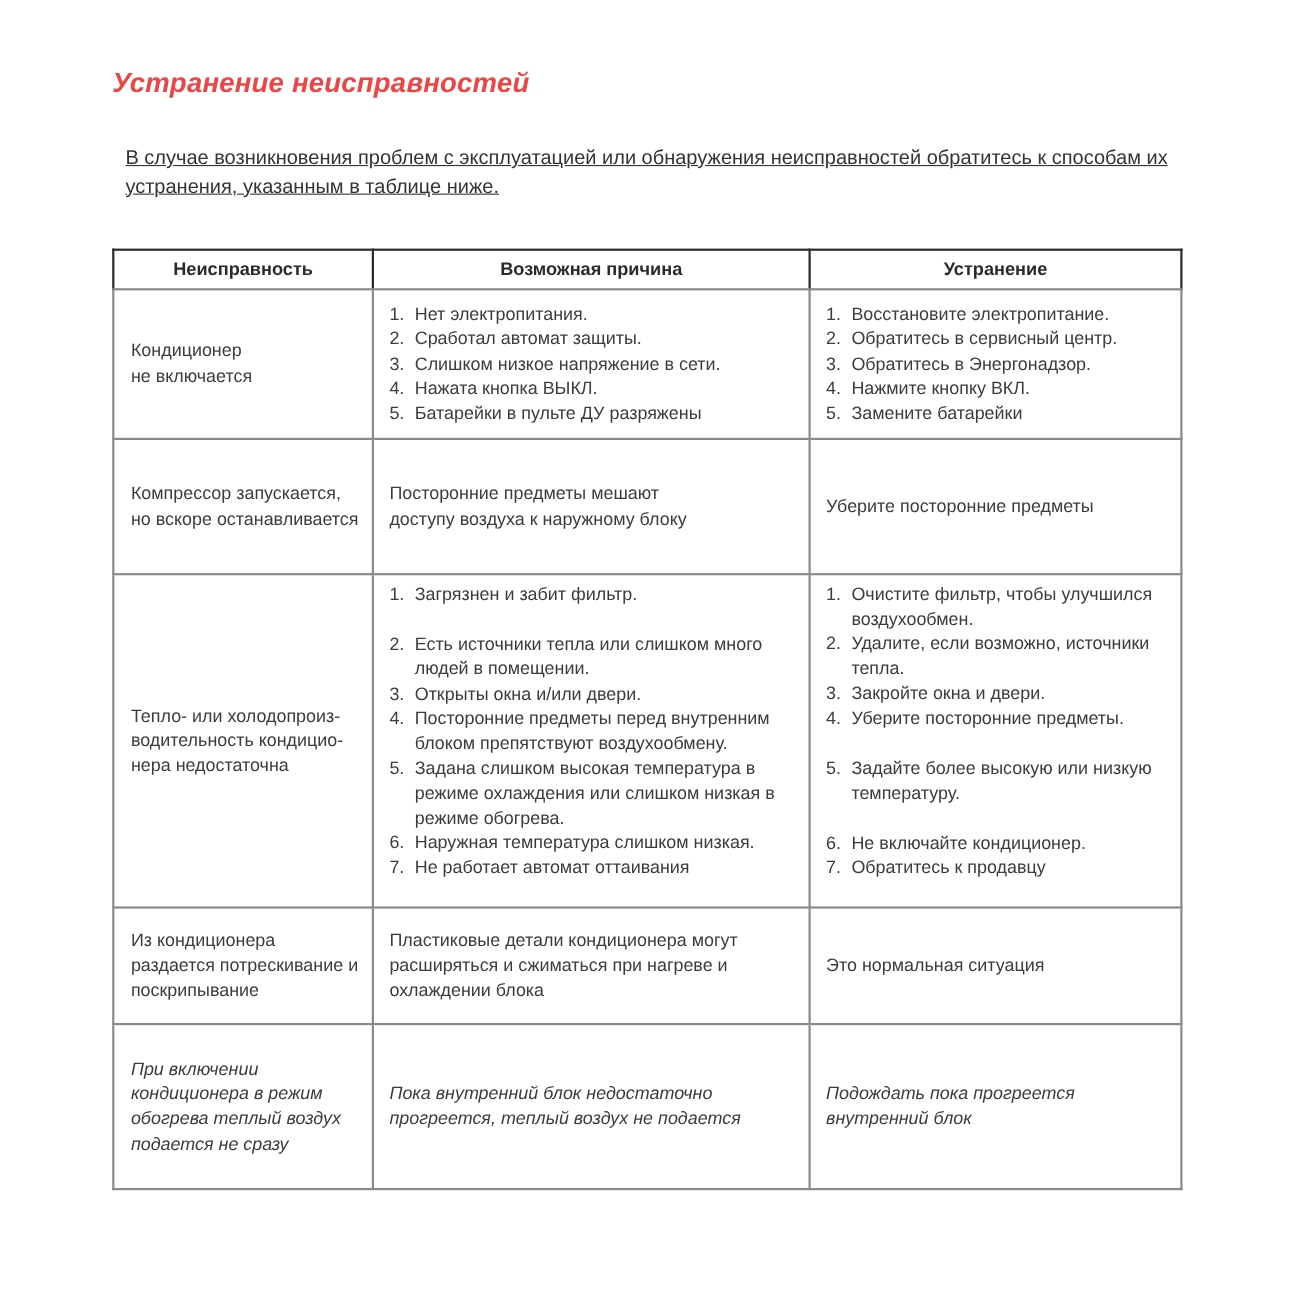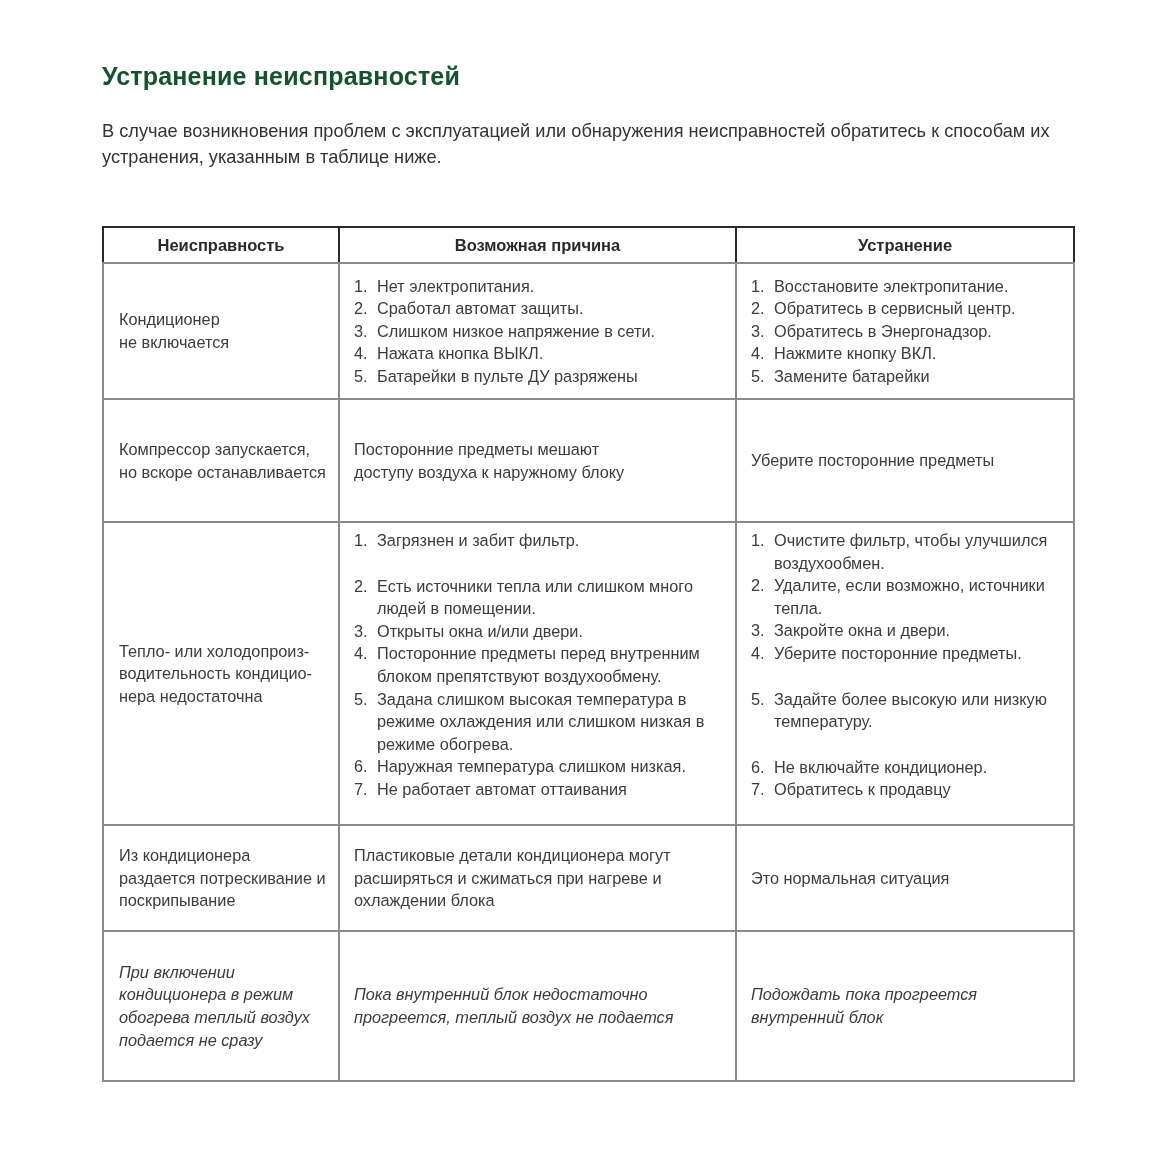--- a/index.html
+++ b/index.html
@@ -3,28 +3,29 @@
 <meta charset="utf-8">
 <style>
   html, body { margin: 0; padding: 0; background: #ffffff; }
   body {
     width: 1173px; height: 1173px; position: relative; overflow: hidden;
     font-family: "Liberation Sans", "DejaVu Sans", sans-serif;
     color: #333333;
   }
   .title {
     position: absolute; left: 102px; top: 62px;
-    font-size: 25px; font-weight: bold; color: #14532d;
+    font-size: 25px; font-weight: bold; color: #ef4444;
     letter-spacing: 0.2px;
+    font-style: italic;
   }
   .intro {
     position: absolute; left: 102px; top: 119px; width: 980px;
     font-size: 18.2px; line-height: 25.5px; color: #333333;
   }
-  .intro p { margin: 0; }
+  .intro p { margin: 12px; text-decoration: underline; }
   table.tbl {
     position: absolute; left: 102px; top: 226px;
     width: 971px; border-collapse: collapse; table-layout: fixed;
     font-size: 16.3px; line-height: 22.6px; color: #3c3c3c;
   }
   .tbl col.c1 { width: 236px; }
   .tbl col.c2 { width: 397px; }
   .tbl col.c3 { width: 338px; }
   .tbl th {
     height: 34px; font-weight: bold; color: #2a2a2a; font-size: 16.5px;

